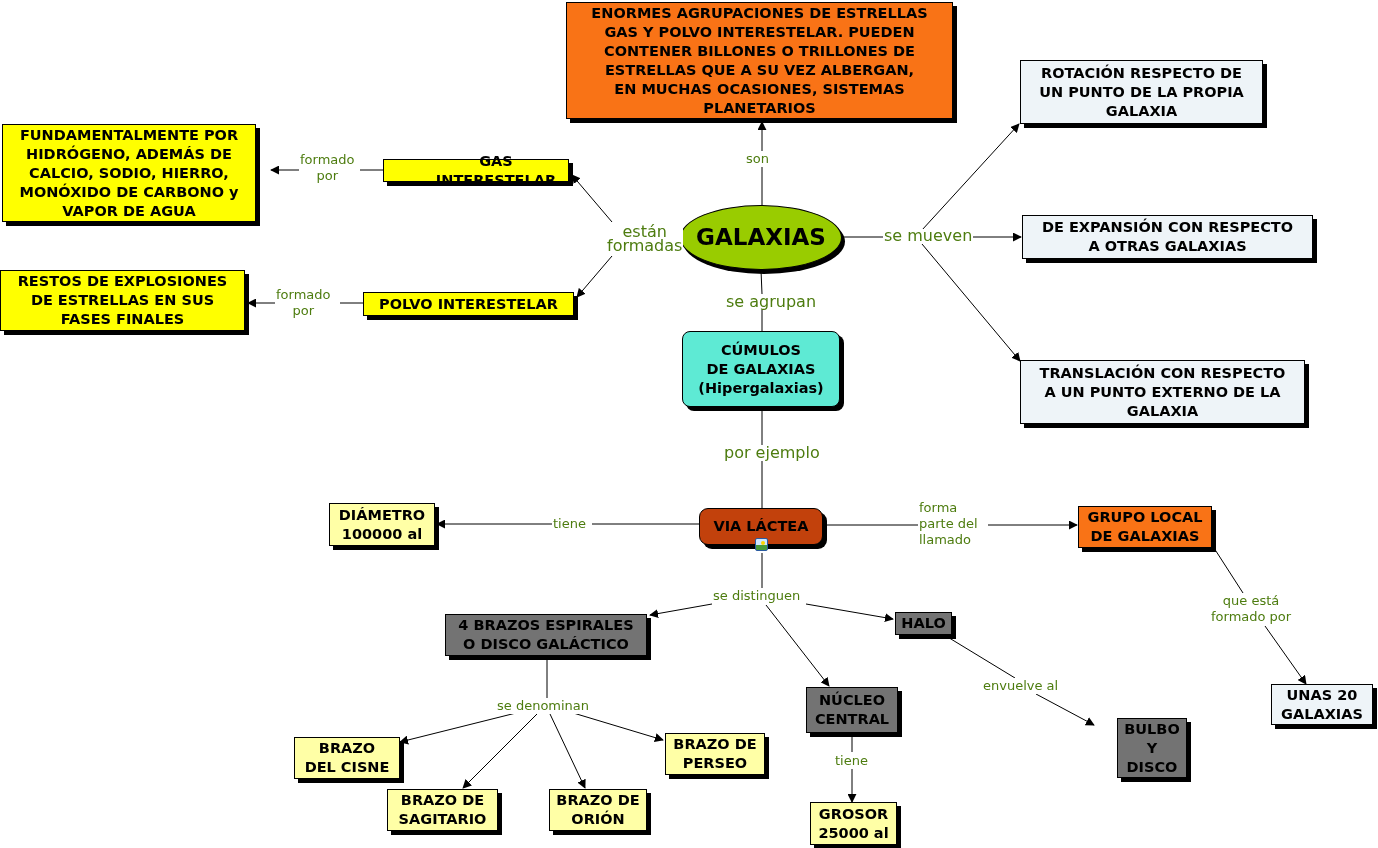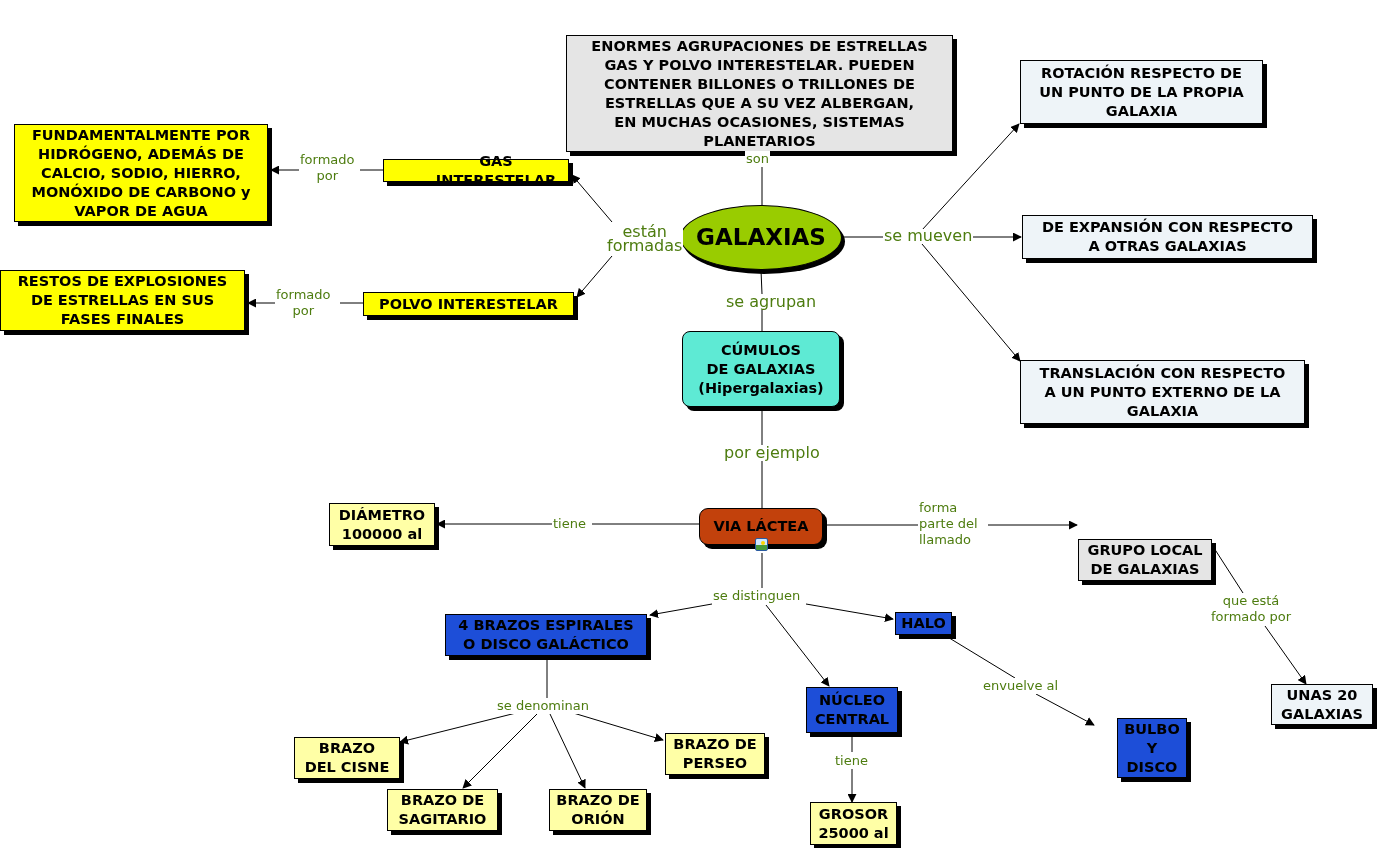--- a/index.html
+++ b/index.html
@@ -9,22 +9,22 @@
   .node {
     position: absolute; box-sizing: border-box;
     border: 1px solid #000; color: #000;
     font-family: "DejaVu Sans", sans-serif; font-weight: bold;
     font-size: 14.5px; line-height: 19px; text-align: center;
     display: flex; align-items: center; justify-content: center;
     box-shadow: 4px 4px 0 #000; padding: 1px 4px; white-space: pre-line;
   }
   .yellow { background: #ffff00; }
   .lightyellow { background: #ffffa6; }
-  .olive { background: #e5e5e5; margin-top: 33px; }
-  .green { background: #1d4ed8; }
+  .olive { background: #f97316; }
+  .green { background: #737373; }
   .ice { background: #eef4f8; }
   .orange { background: #5eead4; border-radius: 8px; }
   .rounded-olive { background: #c2410c; border-radius: 9px; }
   .ellipse { background: #99cc00; border-radius: 50%; font-size: 23px; box-shadow: 3px 4px 0 #000; }
   .label {
     position: absolute; background: #fff; color: #4d7c0f;
     font-family: "DejaVu Sans", sans-serif; font-size: 13px; line-height: 16px;
     text-align: center; white-space: pre-line; padding: 0 1px;
   }
   .label.small { font-size: 16px; line-height: 14px; }
@@ -102,21 +102,21 @@
 GAS Y POLVO INTERESTELAR. PUEDEN
 CONTENER BILLONES O TRILLONES DE
 ESTRELLAS QUE A SU VEZ ALBERGAN,
 EN MUCHAS OCASIONES, SISTEMAS
 PLANETARIOS</div>
 
 <div class="node ellipse" style="left:680px;top:205px;width:162px;height:65px;">GALAXIAS</div>
 
 <div class="node yellow" style="left:383px;top:159px;width:186px;height:23px;padding-left:44px;">GAS INTERESTELAR</div>
 
-<div class="node yellow" style="left:14px;top:124px;width:254px;height:98px;">FUNDAMENTALMENTE POR
+<div class="node yellow" style="left:2px;top:124px;width:254px;height:98px;">FUNDAMENTALMENTE POR
 HIDRÓGENO, ADEMÁS DE
 CALCIO, SODIO, HIERRO,
 MONÓXIDO DE CARBONO y
 VAPOR DE AGUA</div>
 
 <div class="node yellow" style="left:363px;top:292px;width:211px;height:24px;">POLVO INTERESTELAR</div>
 
 <div class="node yellow" style="left:0px;top:270px;width:245px;height:61px;">RESTOS DE EXPLOSIONES
 DE ESTRELLAS EN SUS
 FASES FINALES</div>

